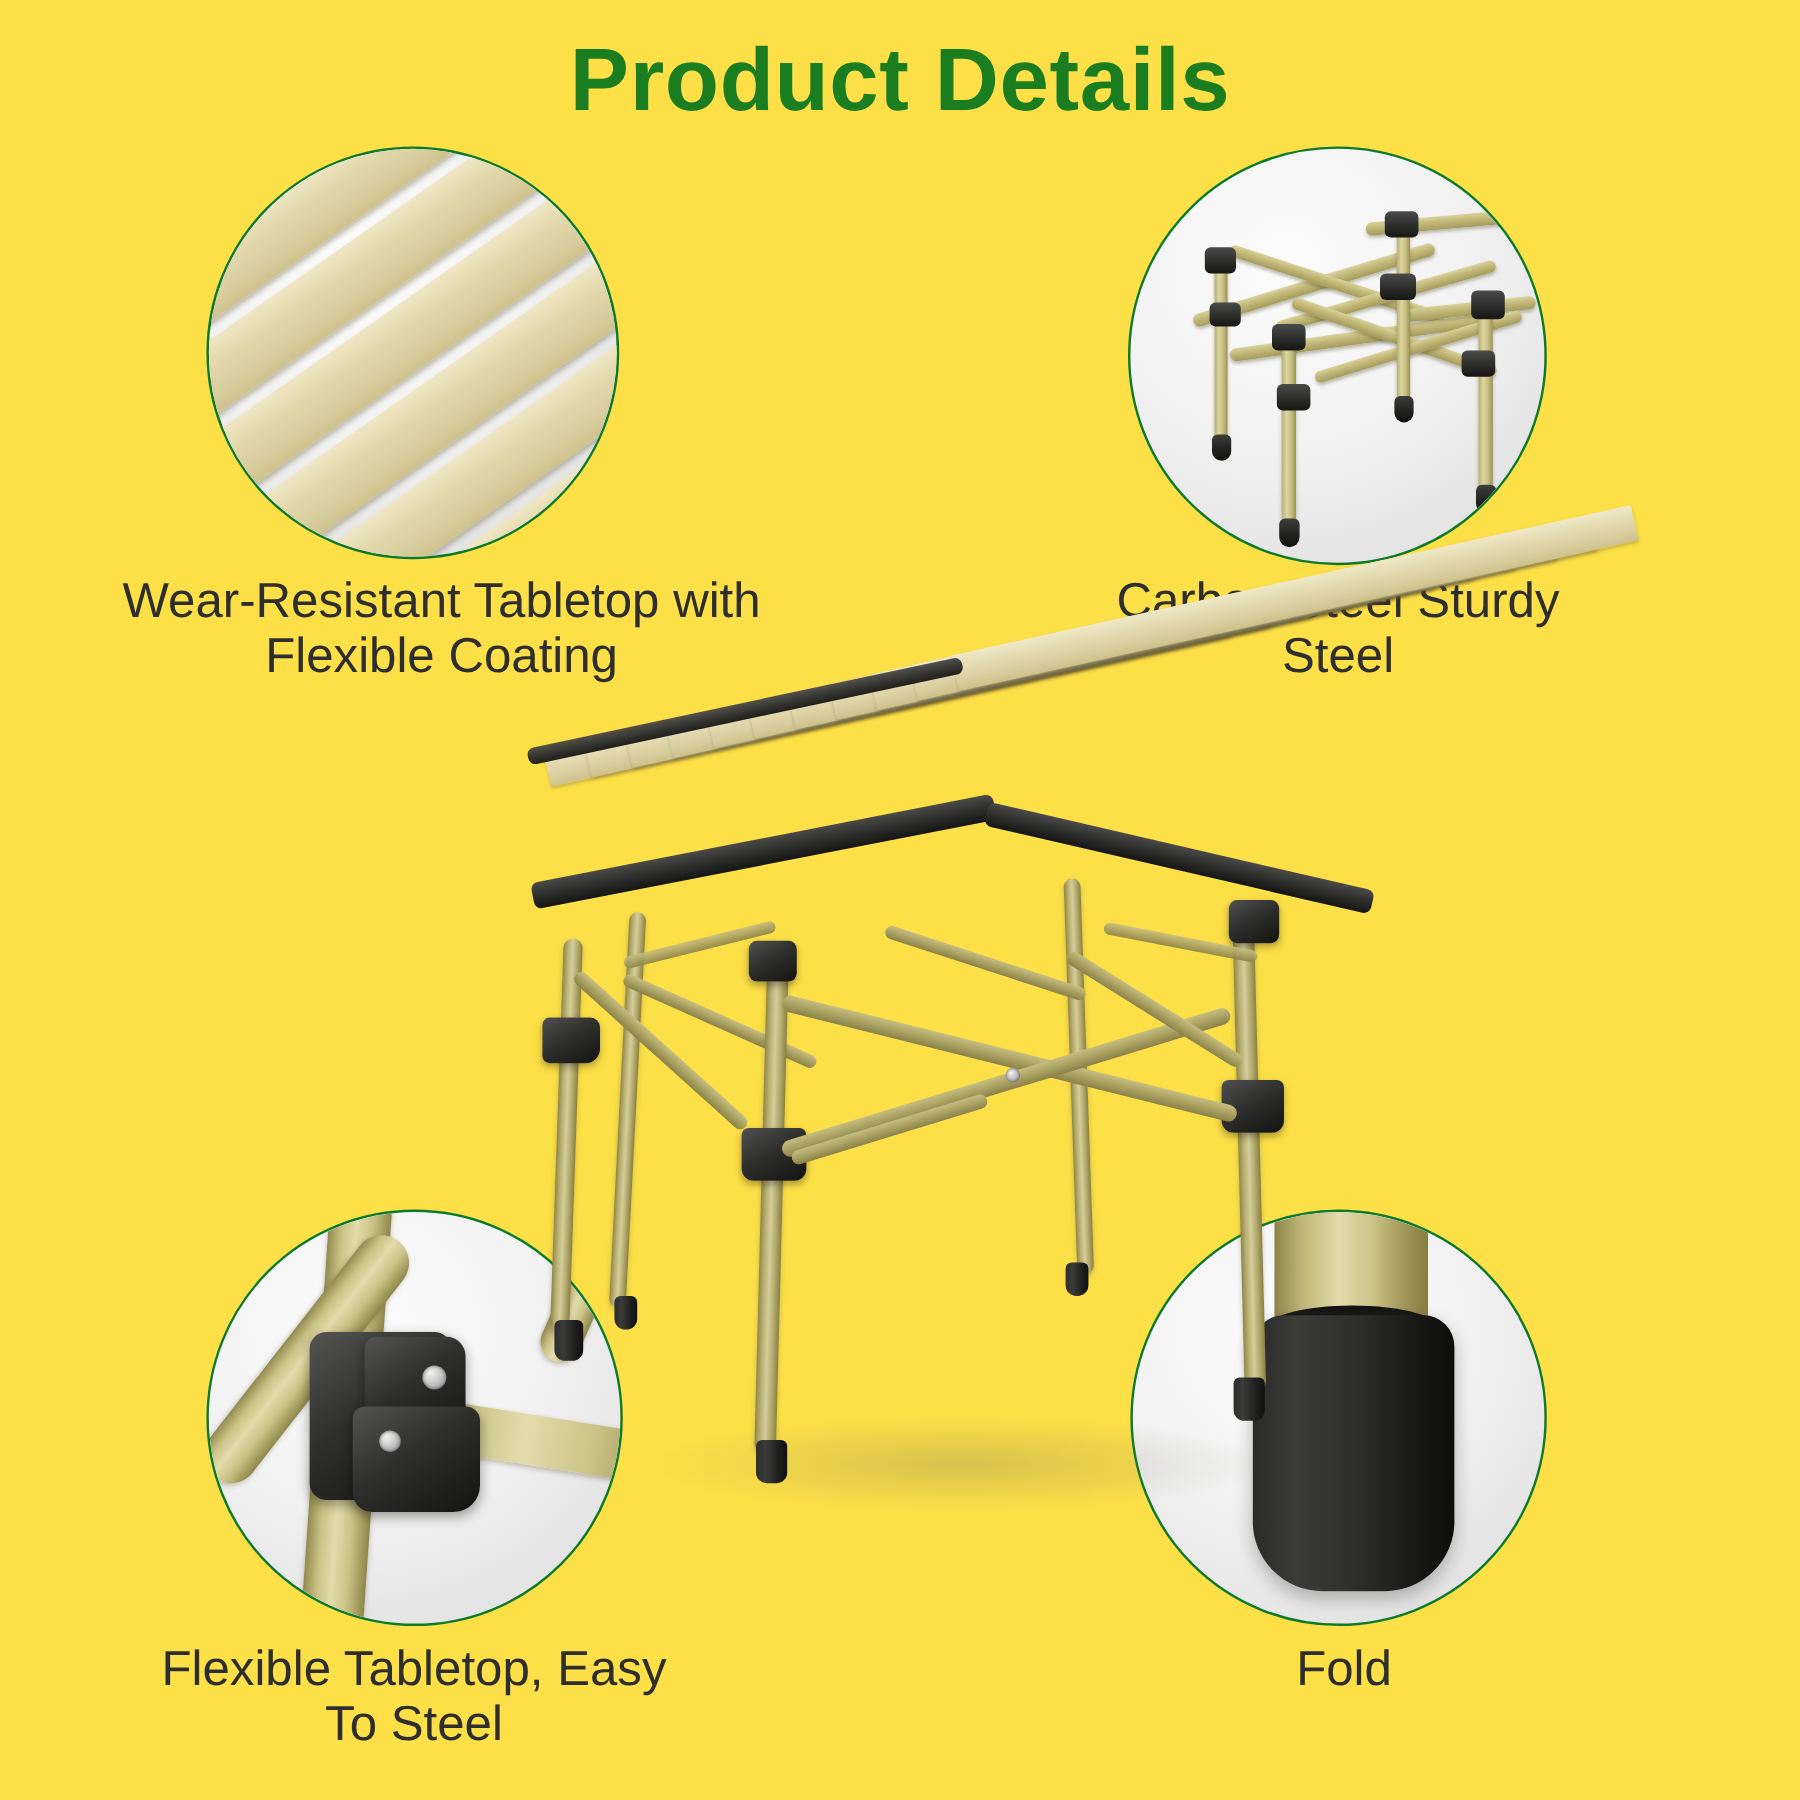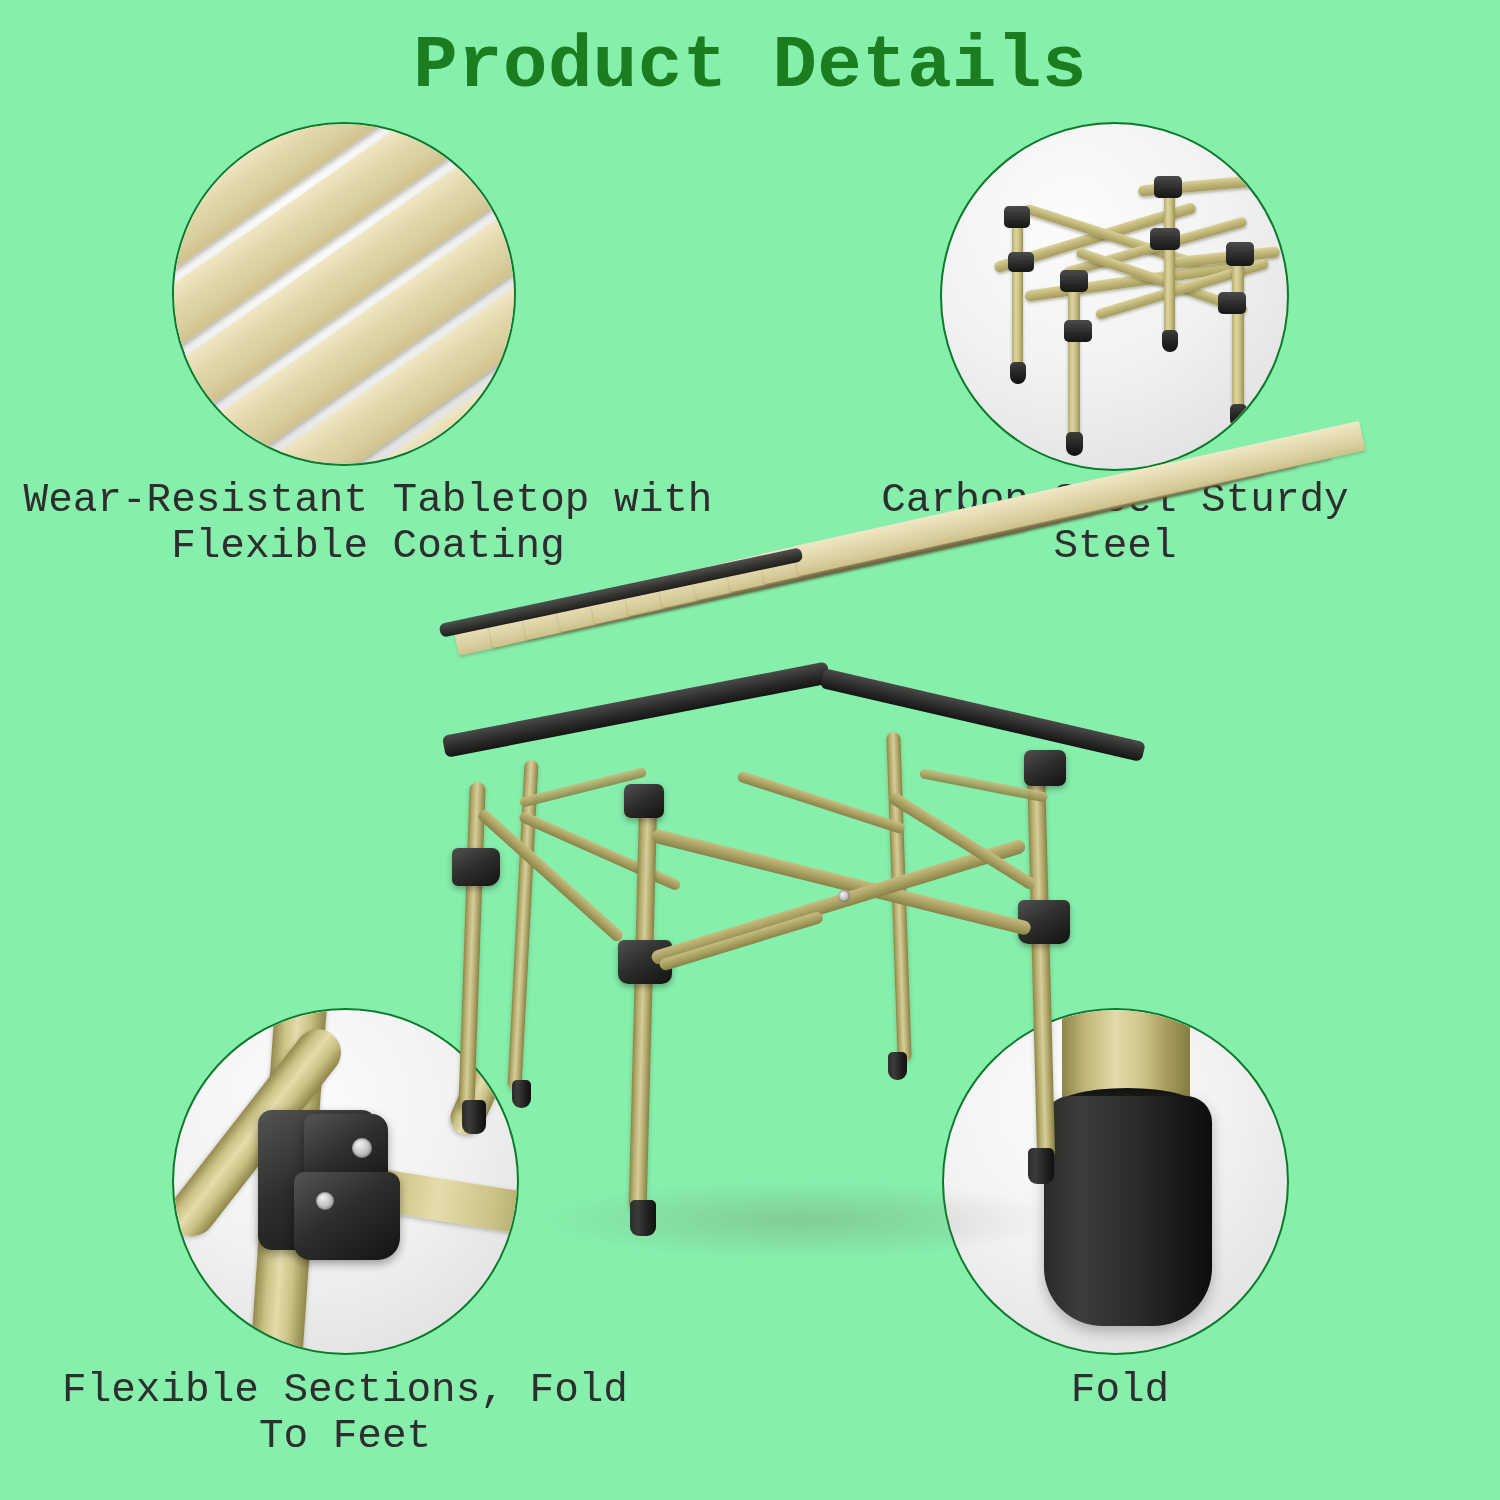--- a/index.html
+++ b/index.html
@@ -1,19 +1,19 @@
 <!DOCTYPE html>
 <html><head>
 <meta charset="utf-8">
 <style>
   html,body{margin:0;padding:0;background:#ffffff;}
   body{width:1500px;height:1500px;position:relative;overflow:hidden;
        font-family:"Liberation Sans","DejaVu Sans",sans-serif;}
 
-  #page{position:absolute;inset:0;background:#86efac;font-family:Liberation Mono, monospace;}
+  #page{position:absolute;inset:0;background:#fde047;}
 
   
   .title{
     position:absolute;left:0;top:28px;width:1500px;text-align:center;
     font-size:74px;font-weight:bold;color:#1a7d1f;letter-spacing:0.5px;
     line-height:1.05;
   }
 
   
   .feature{position:absolute;}
@@ -187,22 +187,22 @@
         <div class="bracket" style="left:84px;top:100px;width:118px;height:140px;"></div>
         <div class="bracket" style="left:130px;top:104px;width:84px;height:86px;border-radius:10px 16px 10px 10px;"></div>
         <div class="bracket" style="left:120px;top:162px;width:106px;height:88px;border-radius:10px 12px 22px 16px;"></div>
         <div class="screw" style="left:178px;top:128px;width:20px;height:20px;"></div>
         <div class="screw" style="left:142px;top:182px;width:18px;height:18px;"></div>
 
         <div class="tube" style="left:300px;top:-20px;width:34px;height:150px;transform:rotate(24deg);"></div>
       </div>
     </div>
     <div class="caption" style="left:55px;top:1368px;width:580px;">
-      <div>Flexible Sections, Fold</div>
-      <div>To Feet</div>
+      <div>Flexible Tabletop, Easy</div>
+      <div>To Steel</div>
     </div>
   </div>
 
   <div class="feature">
     <div class="circle" style="left:942px;top:1008px;width:343px;height:343px;">
       <div class="circle-inner">
         <div class="legbig" style="left:118px;top:-40px;width:128px;height:190px;"></div>
         <div class="capmouth" style="left:108px;top:78px;width:150px;height:42px;"></div>
         <div class="rubbercap" style="left:100px;top:86px;width:168px;height:230px;"></div>
       </div>

